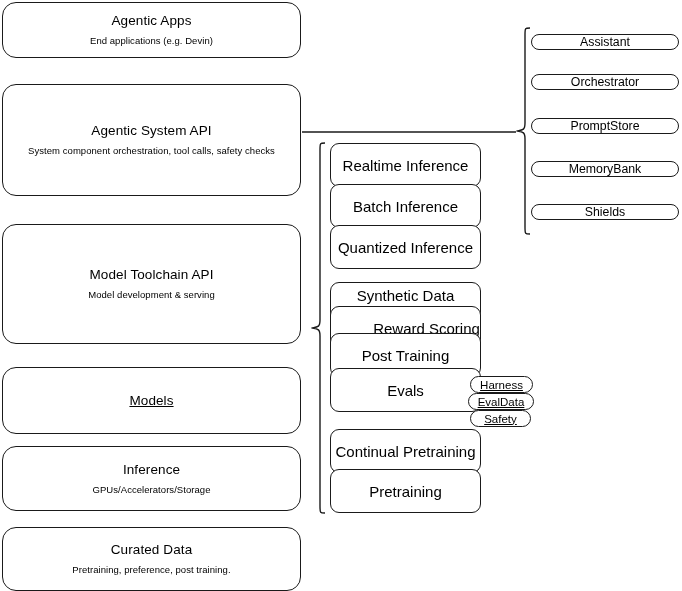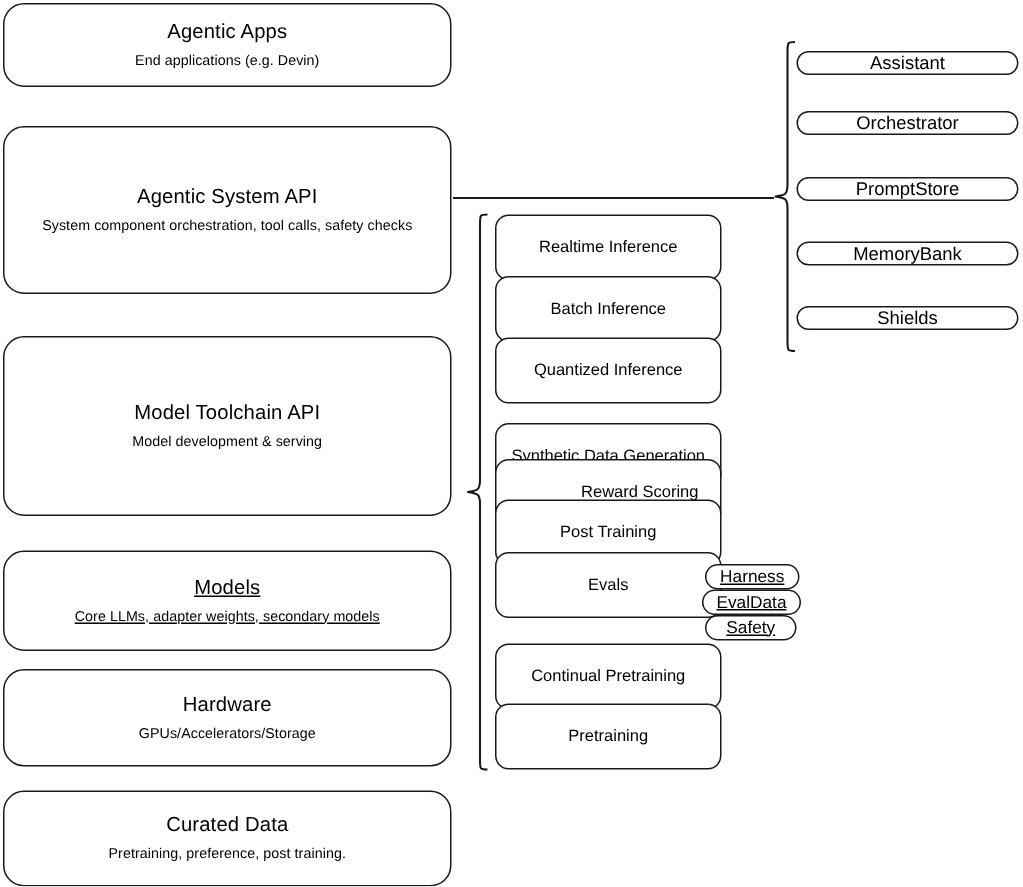--- a/index.html
+++ b/index.html
@@ -51,21 +51,21 @@
     line-height: 12px;
     letter-spacing: .05px;
   }
 
   
   .cap {
     left: 330px;
     width: 151px;
     height: 44px;
     border-radius: 9px;
-    font-size: 11px;
+    font-size: 15px;
   }
 
   
   .comp {
     left: 531px;
     width: 148px;
     height: 16px;
     border-radius: 9px;
     font-size: 12.3px;
   }
@@ -117,25 +117,24 @@
     <div class="sub">System component orchestration, tool calls, safety checks</div>
   </div>
 
   <div class="box layer" style="top:224px;height:120px;">
     <div class="title">Model Toolchain API</div>
     <div class="sub">Model development &amp; serving</div>
   </div>
 
   <div class="box layer" style="top:367px;height:67px;text-decoration:underline;">
     <div class="title">Models</div>
-    <div class="sub">Core LLMs, adapter weights, secondary models</div>
   </div>
 
   <div class="box layer" style="top:446px;height:65px;">
-    <div class="title">Hardware</div>
+    <div class="title">Inference</div>
     <div class="sub">GPUs/Accelerators/Storage</div>
   </div>
 
   <div class="box layer" style="top:527px;height:64px;">
     <div class="title">Curated Data</div>
     <div class="sub">Pretraining, preference, post training.</div>
   </div>
 
   <svg class="connector" style="left:0;top:0;width:682px;height:591px;">
     <line x1="302" y1="132" x2="516" y2="132"></line>

